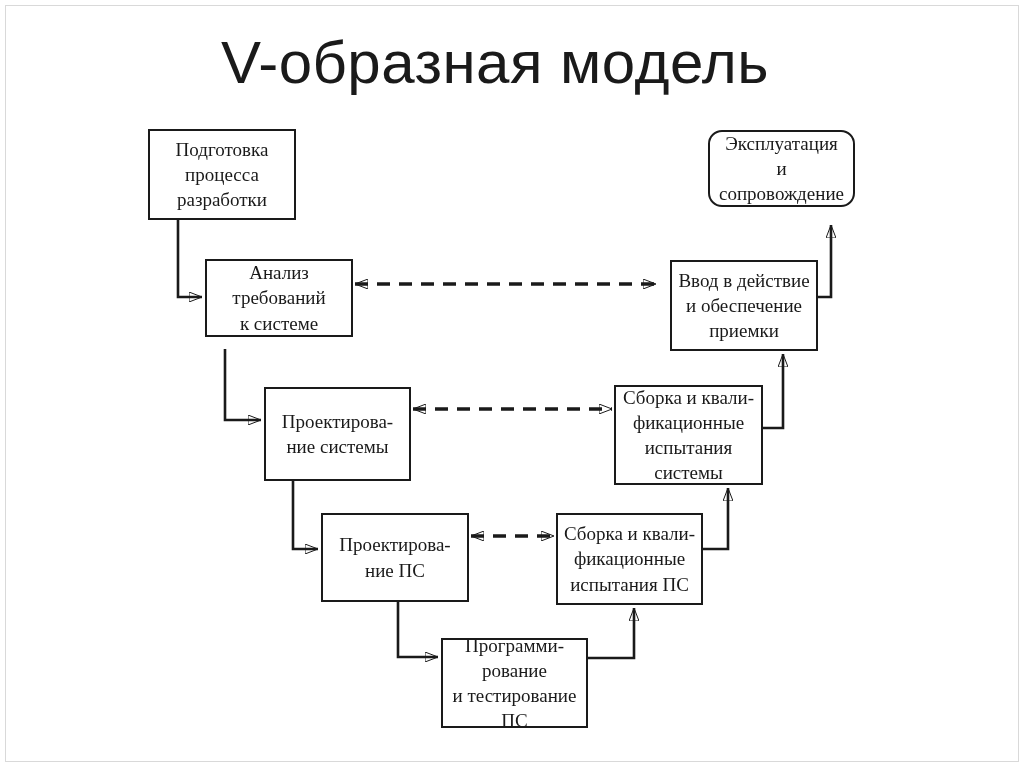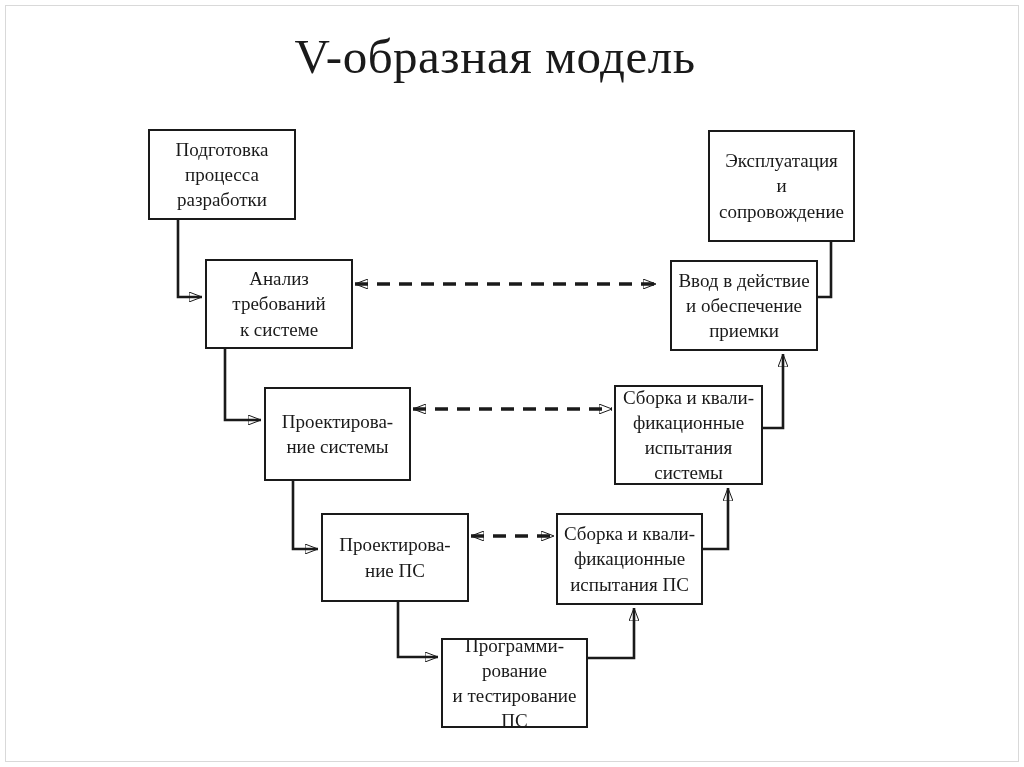--- a/index.html
+++ b/index.html
@@ -20,22 +20,22 @@
     left: 5px; top: 5px; right: 5px; bottom: 5px;
     border: 1px solid #d9d9d9;
     pointer-events: none;
   }
   .title {
     position: absolute;
     left: 0;
     top: 28px;
     width: 990px;
     text-align: center;
-    font-family: Liberation Serif, serif;
-    font-size: 49px;
+    font-family: Liberation Sans, sans-serif;
+    font-size: 60px;
     font-weight: 500;
     color: #1a1a1a;
     letter-spacing: 0.5px;
   }
   .node {
     position: absolute;
     box-sizing: border-box;
     border: 2.5px solid #1a1a1a;
     background: #ffffff;
     display: flex;
@@ -95,21 +95,21 @@
     <path class="dashed" d="M 413 409 H 612" marker-start="url(#arrow)" marker-end="url(#arrow)"></path>
     <path class="dashed" d="M 471 536 H 554" marker-start="url(#arrow)" marker-end="url(#arrow)"></path>
   </svg>
 
   <div class="node" style="left:148px; top:129px; width:148px; height:91px;">
     <span class="label">Подготовка
 процесса
 разработки</span>
   </div>
 
-  <div class="node" style="left:205px; top:259px; width:148px; height:90px;">
+  <div class="node" style="left:205px; top:259px; width:148px; height:78px;">
     <span class="label">Анализ
 требований
 к системе</span>
   </div>
 
   <div class="node" style="left:264px; top:387px; width:147px; height:94px;">
     <span class="label">Проектирова-
 ние системы</span>
   </div>
 
@@ -137,18 +137,18 @@
 испытания
 системы</span>
   </div>
 
   <div class="node" style="left:658px; top:260px; width:148px; height:91px;margin-left:12px;">
     <span class="label">Ввод в действие
 и обеспечение
 приемки</span>
   </div>
 
-  <div class="node" style="left:708px; top:130px; width:147px; height:112px;">
+  <div class="node" style="left:708px; top:130px; width:147px; height:77px;border-radius:14px;">
     <span class="label">Эксплуатация
 и
 сопровождение</span>
   </div>
 </div>
 
 </body></html>

